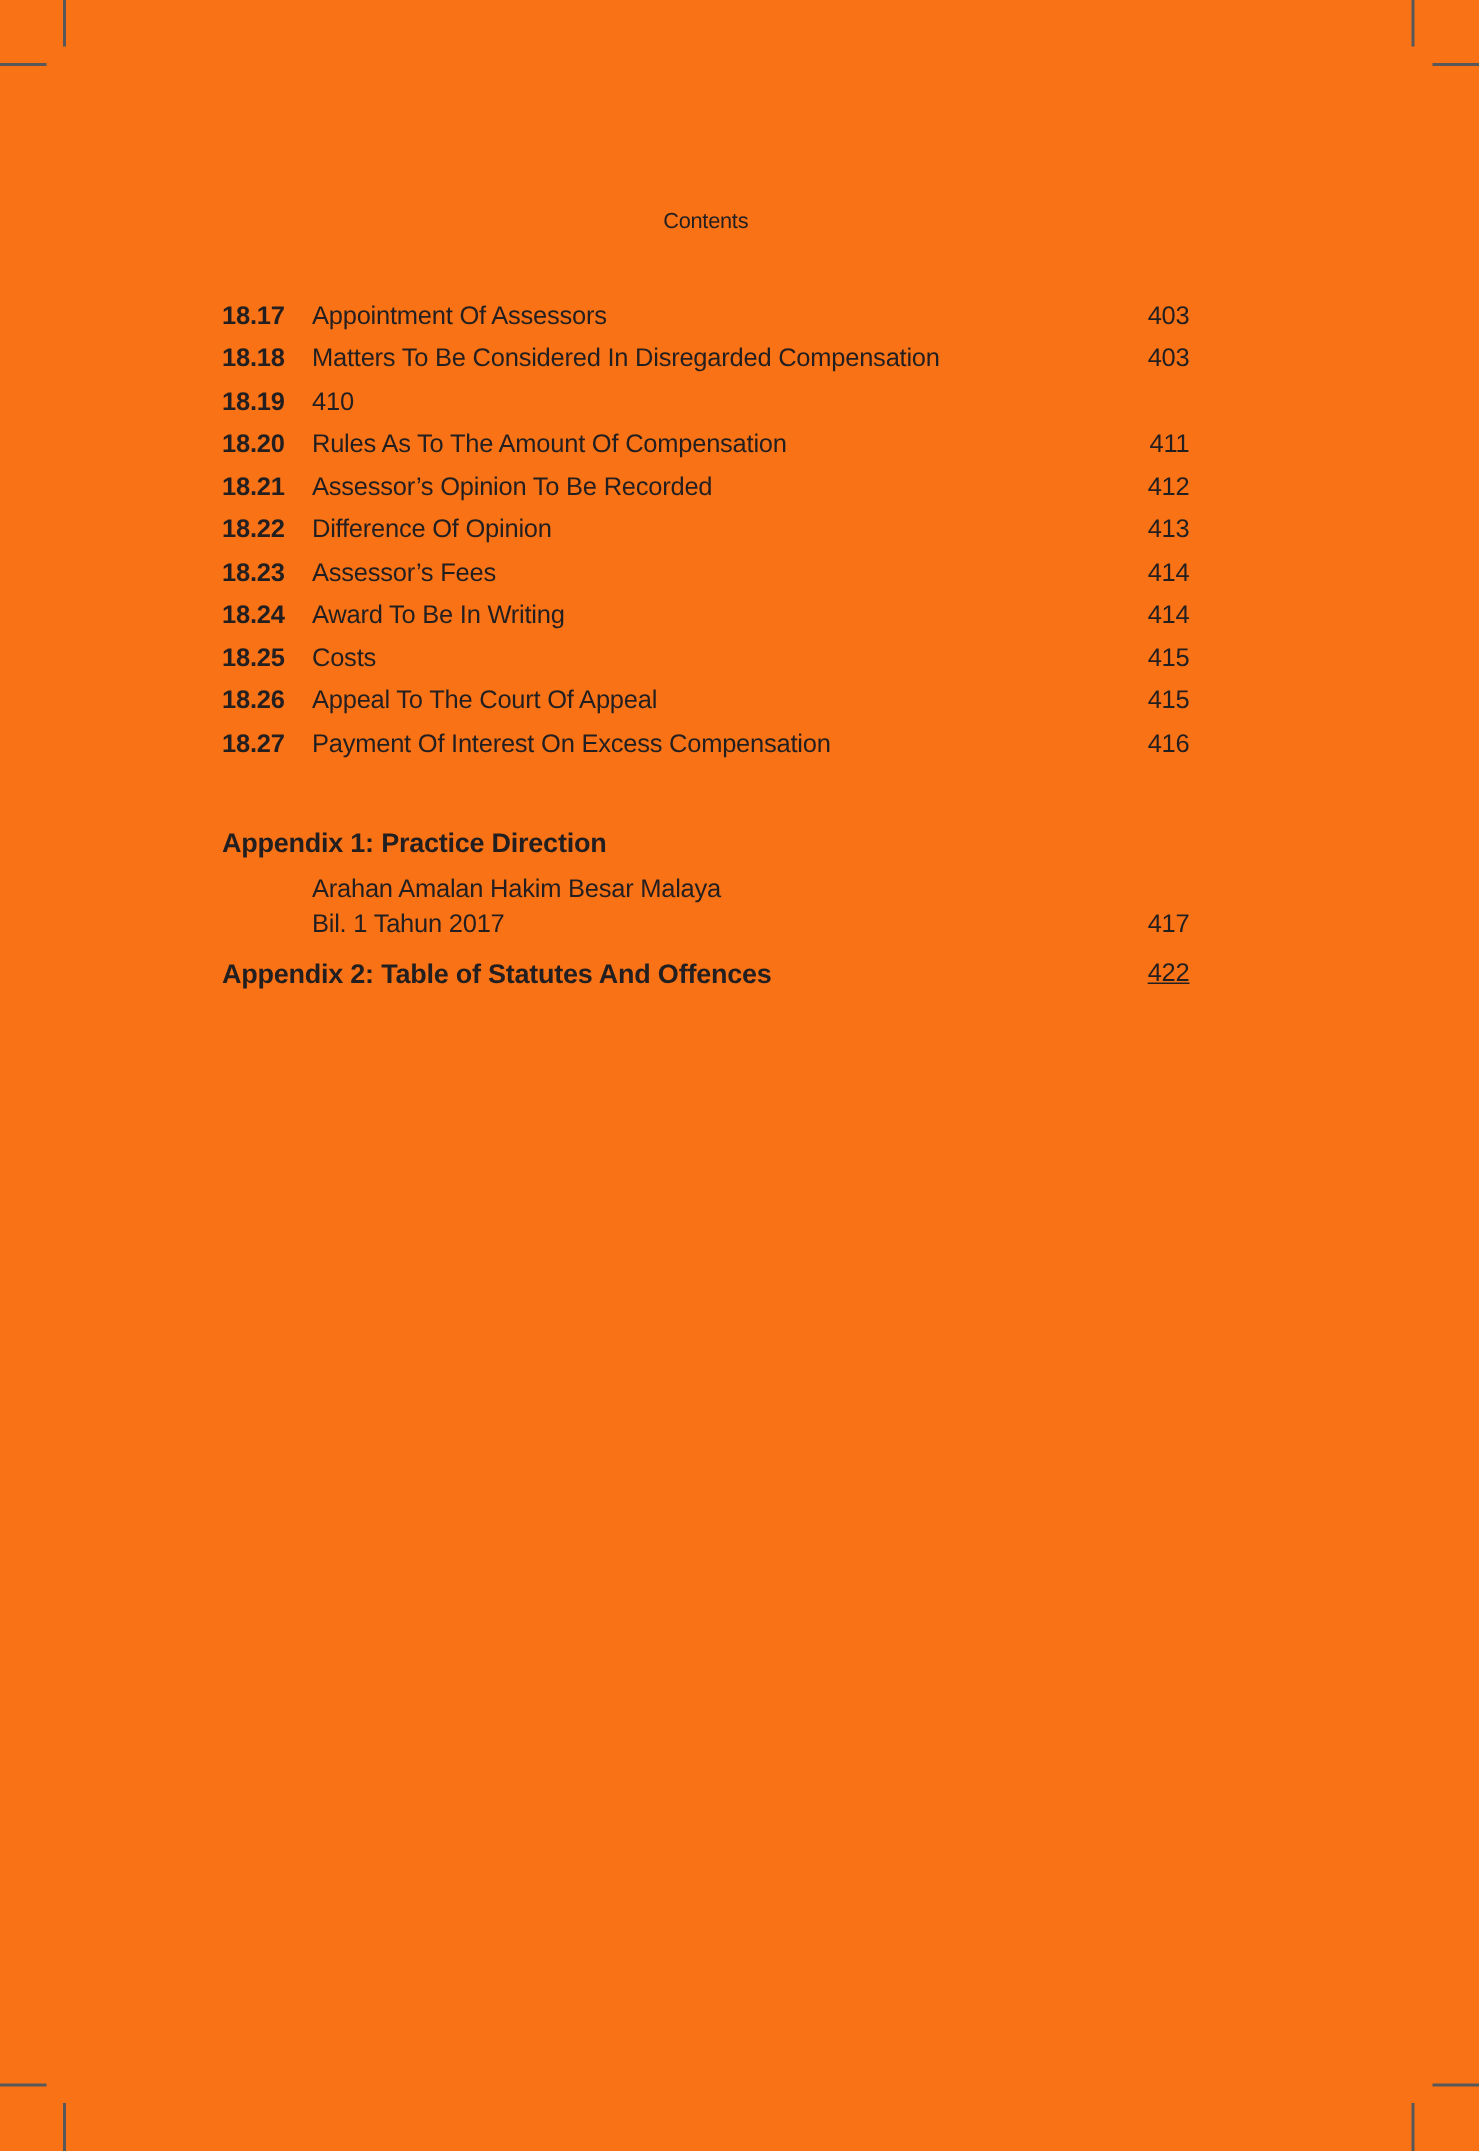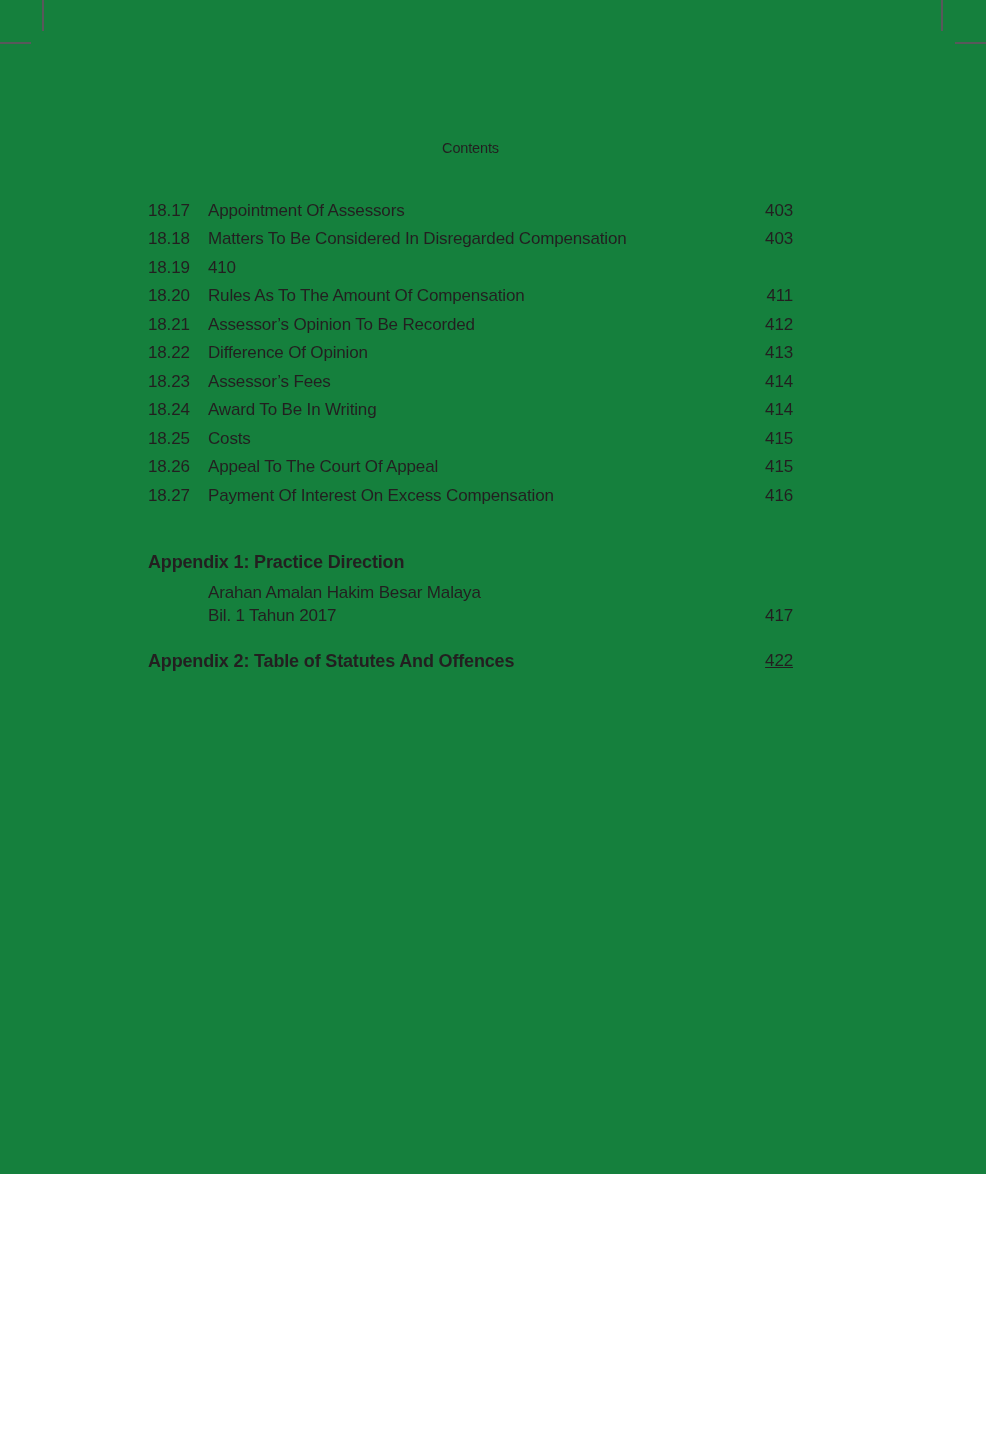--- a/index.html
+++ b/index.html
@@ -1,21 +1,21 @@
 <!DOCTYPE html>
 <html><head>
 <meta charset="utf-8">
 <style>
   * { margin: 0; padding: 0; box-sizing: border-box; }
   html, body { background: #ffffff; }
   .page {
     position: relative;
     width: 986px;
-    height: 1174px;
-    background: #15803d;
+    height: 1434px;
+    background: #f97316;
     font-family: "Liberation Sans", sans-serif;
     color: #231f20;
     overflow: hidden;
   }
   
   .crop { position: absolute; background: #58585b; }
   .crop.v { width: 2px; height: 31px; }
   .crop.h { width: 31px; height: 2px; }
   .crop.tl-v { left: 42px;  top: 0; }
   .crop.tl-h { left: 0;     top: 42px; }
@@ -38,21 +38,21 @@
     text-align: center;
     font-size: 14.5px;
     line-height: 16px;
   }
   .toc { margin-top: 41px; }
   .toc-row {
     display: flex;
     font-size: 17px;
     line-height: 28.45px;
   }
-  .toc-num   { width: 60px; flex: 0 0 60px; }
+  .toc-num   { width: 60px; flex: 0 0 60px; font-weight: bold; }
   .toc-title { flex: 1 1 auto; }
   .toc-page  { flex: 0 0 auto; text-align: left; }
 
   .appendix-section { margin-top: 38px; }
   .app-heading-row {
     display: flex;
     align-items: flex-end;
     font-size: 18px;
     font-weight: bold;
     line-height: 28.5px;
@@ -66,21 +66,21 @@
   .app-sub-row {
     display: flex;
     align-items: flex-end;
     margin-left: 60px;
     margin-top: 6px;
     font-size: 17px;
     line-height: 22.5px;
   }
   .app-sub-lines { flex: 1 1 auto; }
   .app-sub-row .app-page { flex: 0 0 auto; }
-  .gap-a2 { margin-top: 20px; gap: 37px; }
+  .gap-a2 { margin-top: 8px; gap: 37px; }
 </style>
 </head>
 <body>
 
 <div class="page">
 
   <div class="crop v tl-v"></div>
   <div class="crop h tl-h"></div>
   <div class="crop v tr-v"></div>
   <div class="crop h tr-h"></div>

